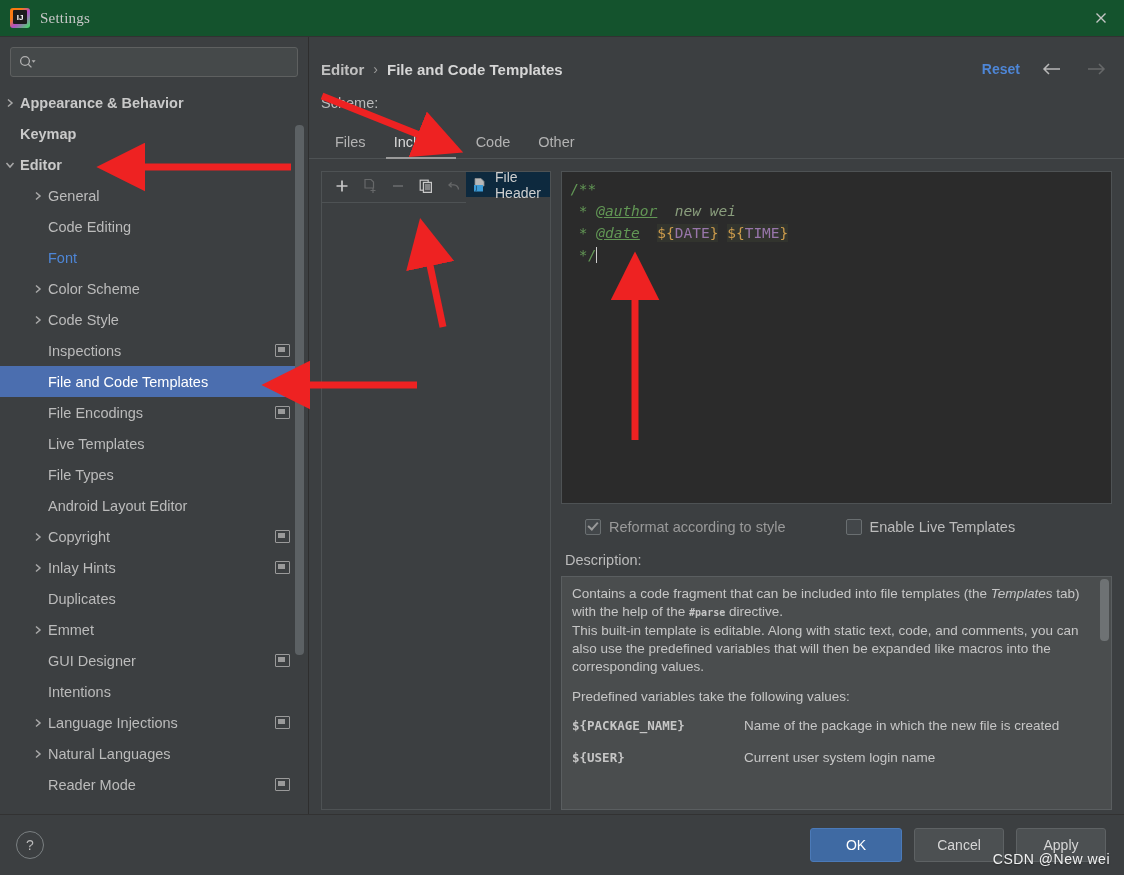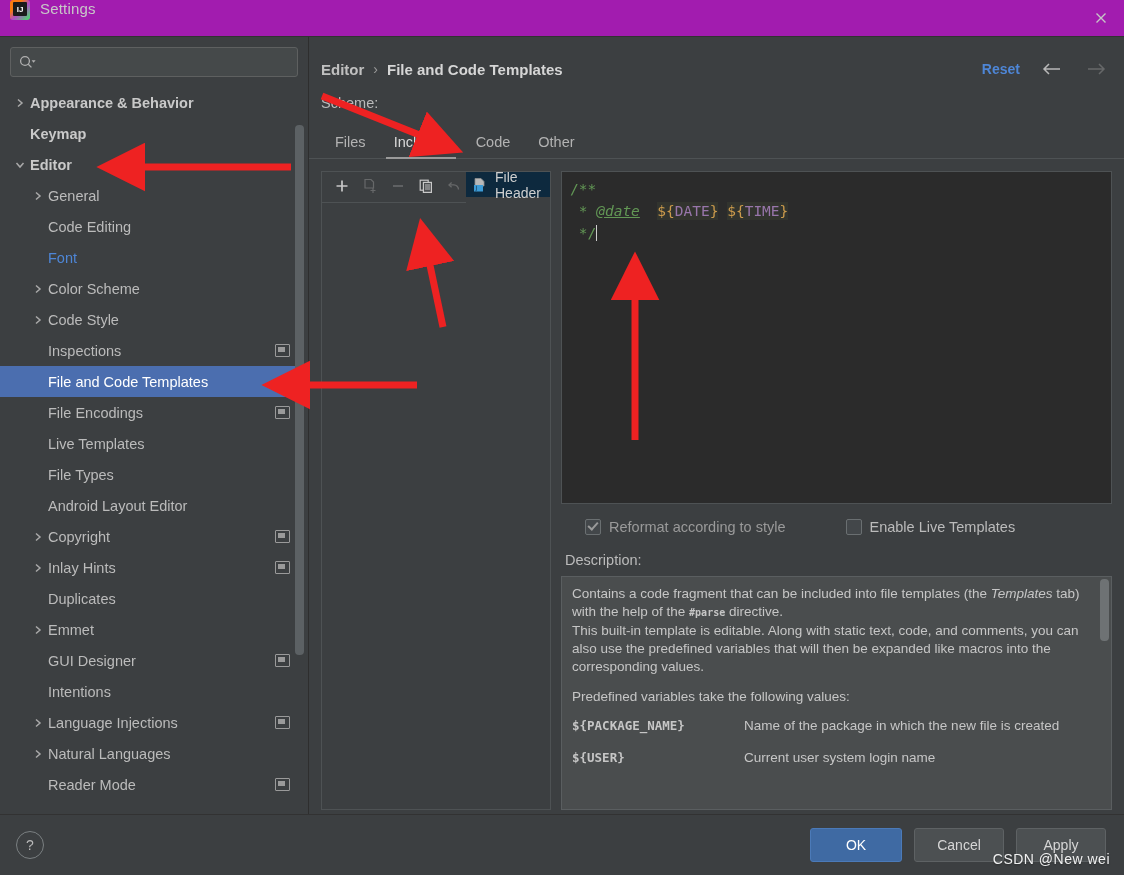--- a/index.html
+++ b/index.html
@@ -17,24 +17,25 @@
   #app {
     position: absolute; inset: 0;
     width: 1124px; height: 875px;
     background: #3c3f41;
     display: flex; flex-direction: column;
   }
 
   
   .titlebar {
     height: 36px; min-height: 36px;
-    background: #a21caf;
-    display: flex; 
+    background: #14532d;
+    display: flex; align-items: center;
     border-bottom: 1px solid #323232;
     position: relative;
+    font-family: Liberation Serif, serif;
   }
   .tb-logo {
     width: 20px; height: 20px; margin-left: 10px; margin-right: 10px;
     border-radius: 3px;
     position: relative;
     background: linear-gradient(135deg,#f97a12 0%,#f97a12 30%,#b04fc6 55%,#3dea62 100%);
     overflow: hidden;
     flex: none;
   }
   .tb-logo::after {
@@ -102,21 +103,21 @@
     position: relative;
   }
   .tnode .twist {
     width: 20px; display: flex; align-items: center; justify-content: center;
     flex: none;
   }
   .tnode .tlabel {
     font-size: 14.5px; color: #bbbbbb;
     white-space: nowrap;
   }
-  .tnode.lvl0 { padding-left: 10px; text-align: center; }
+  .tnode.lvl0 { padding-left: 0; text-align: center; }
   .tnode.lvl1 { padding-left: 28px; }
   .tnode.lvl0 .tlabel { font-weight: bold; color: #c9c9c9; }
   .tnode.blue .tlabel { color: #4e86d6; }
   .tnode.selected { background: #4b6eaf; }
   .tnode.selected .tlabel { color: #ffffff; }
   .tnode .badge {
     margin-left: auto;
     width: 13px; height: 11px;
     border: 1px solid #9a9a9a;
     border-radius: 1px;
@@ -608,20 +609,21 @@
                     <text x="3.6" y="13.4" font-size="6" fill="#14354d" font-family="DejaVu Sans, sans-serif">J</text>
                   </svg></span>
                 <span class="lname">File Header</span>
               </div>
             </div>
         </div>
 
         <div class="editpane">
           <div class="codearea" id="codearea">
               <div class="cl"><span class="c-com">/**</span></div>
+              <div class="cl"><span class="c-com"> * </span><span class="c-tag">@author</span><span class="c-txt">  new wei</span></div>
               <div class="cl"><span class="c-com"> * </span><span class="c-tag">@date</span><span class="c-txt">  </span><span class="varbox"><span class="c-brace">${</span><span class="c-var">DATE</span><span class="c-brace">}</span></span><span class="c-txt"> </span><span class="varbox"><span class="c-brace">${</span><span class="c-var">TIME</span><span class="c-brace">}</span></span></div>
               <div class="cl"><span class="c-com"> */</span><span class="caret"></span></div>
             </div>
 
           <div class="cbrow">
             <div class="cb checked">
               <span class="box"></span>
               <span class="cblabel">Reformat according to style</span>
             </div>
             <div class="cb cb2 enabled">

